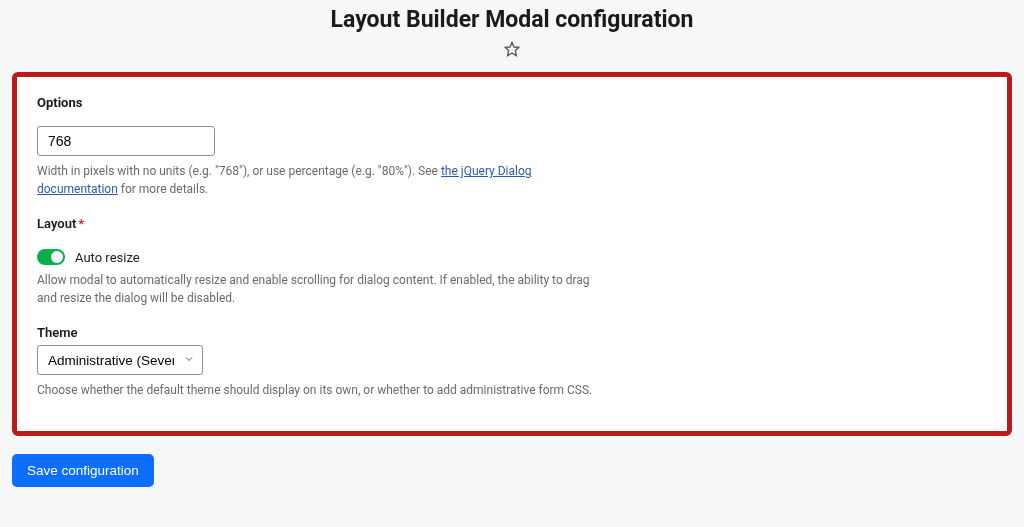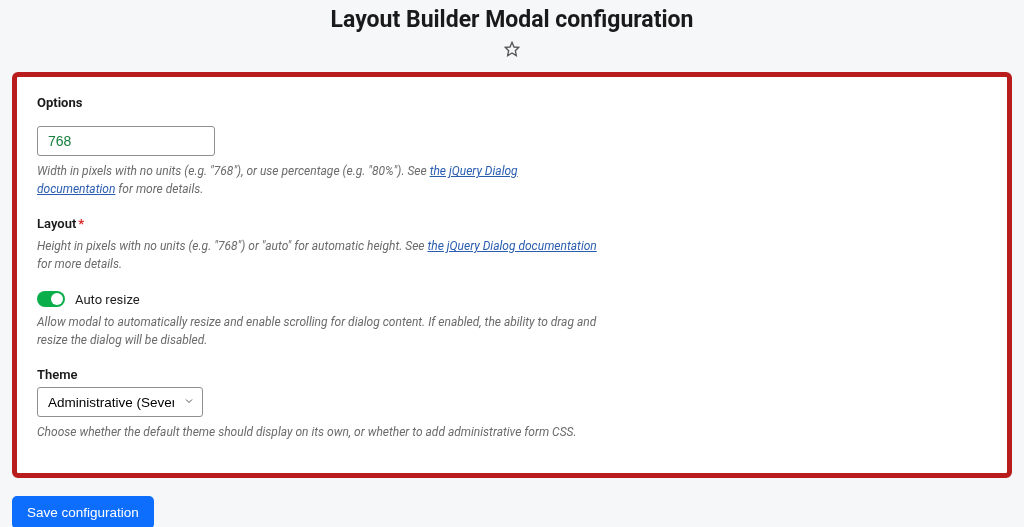--- a/index.html
+++ b/index.html
@@ -60,30 +60,29 @@
     margin-left: 2px;
     font-weight: 700;
   }
   .text-input {
     width: 178px;
     height: 30px;
     border: 1px solid #8f8f8f;
     border-radius: 3px;
     padding: 4px 10px;
     font-size: 14px;
-    color: #15803d;
+    color: #000000;
     background: #fff;
   }
   .desc {
     font-size: 12px;
     color: #6b6b6b;
     margin-top: 6px;
     line-height: 1.5;
     max-width: 560px;
-    font-style: italic;
   }
   .desc a {
     color: #2a5db0;
     text-decoration: underline;
   }
   .toggle-row {
     display: flex;
     align-items: center;
     gap: 10px;
     margin-bottom: 6px;
@@ -174,23 +173,20 @@
       <input type="text" class="text-input" value="768" style="">
       <div class="desc">
         <span>Width in pixels with no units (e.g. "768"), or use percentage (e.g. "80%"). See </span><a href="#">the jQuery Dialog documentation</a><span> for more details.</span>
       </div>
     </div>
 
     <div class="form-item">
       <label class="form-label">
         <span>Layout</span><span class="req-mark">*</span>
       </label>
-      <div class="desc">
-        <span>Height in pixels with no units (e.g. "768") or "auto" for automatic height. See </span><a href="#">the jQuery Dialog documentation</a><span> for more details.</span>
-      </div>
     </div>
 
     <div class="form-item">
       <div class="toggle-row">
         <div class="toggle"></div>
         <span class="toggle-label">Auto resize</span>
       </div>
       <div class="desc">Allow modal to automatically resize and enable scrolling for dialog content. If enabled, the ability to drag and resize the dialog will be disabled.</div>
     </div>
 

